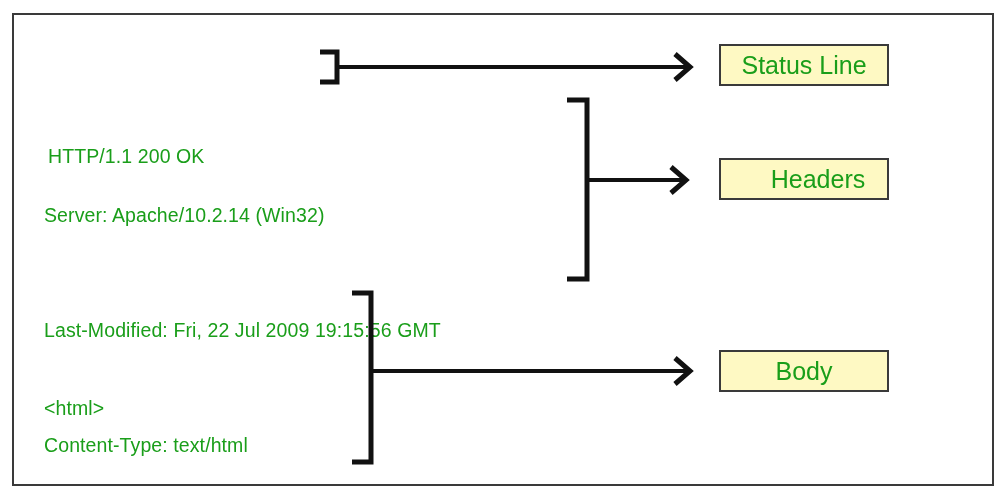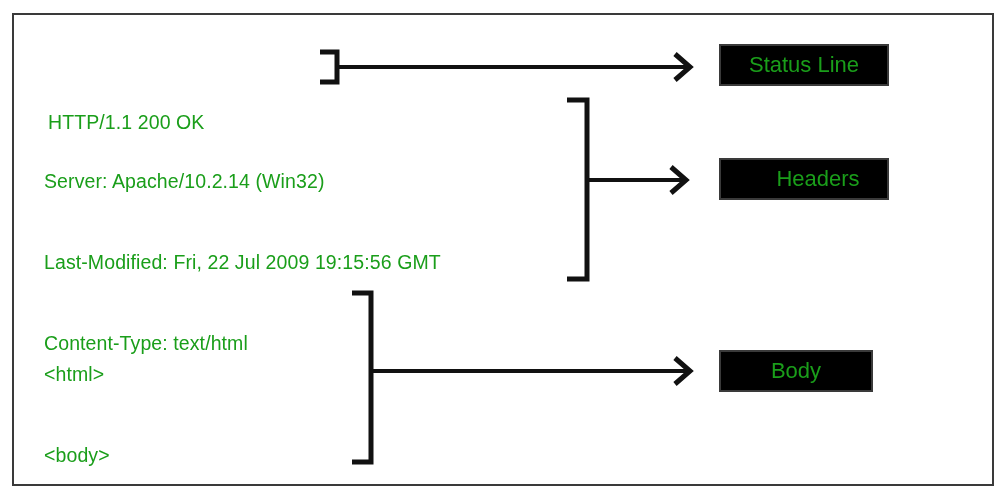--- a/index.html
+++ b/index.html
@@ -44,27 +44,28 @@
     left: 44px;
     top: 114px;
   }
   #body-text {
     left: 44px;
     top: 307px;
   }
   .code-line {
     display: block;
     height: 27px;
+    margin-top: 34px;
   }
   .label-box {
     position: absolute;
     border: 2px solid #3a3a3a;
-    background: #000000;
+    background: #fef9c3;
     color: #1a9e1a;
-    font-size: 22px;
+    font-size: 25px;
     display: flex;
     align-items: center;
     justify-content: center;
     box-sizing: border-box;
   }
   #box-status-line {
     left: 719px;
     top: 44px;
     width: 170px;
     height: 42px;
@@ -72,21 +73,21 @@
   #box-headers {
     left: 719px;
     top: 158px;
     width: 170px;
     height: 42px;
     padding-left: 28px;
   }
   #box-body {
     left: 719px;
     top: 350px;
-    width: 154px;
+    width: 170px;
     height: 42px;
   }
   .connector-svg {
     position: absolute;
     left: 0;
     top: 0;
     width: 1007px;
     height: 499px;
     pointer-events: none;
   }

